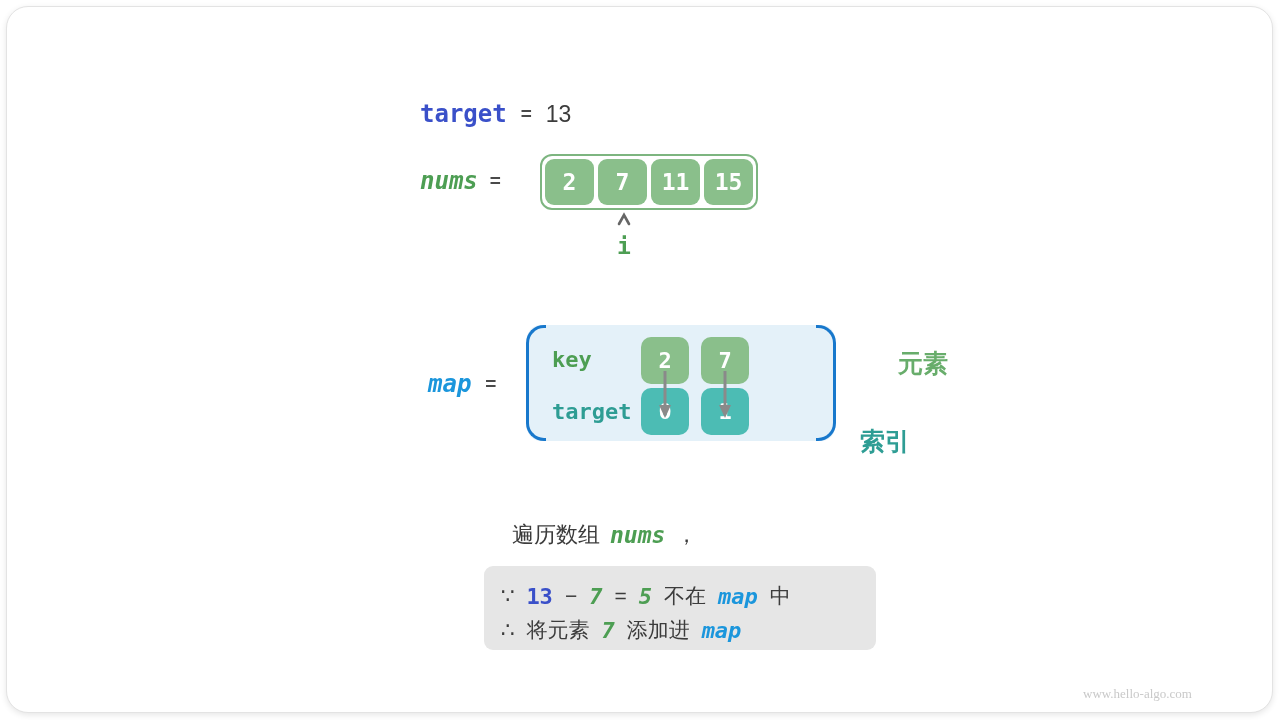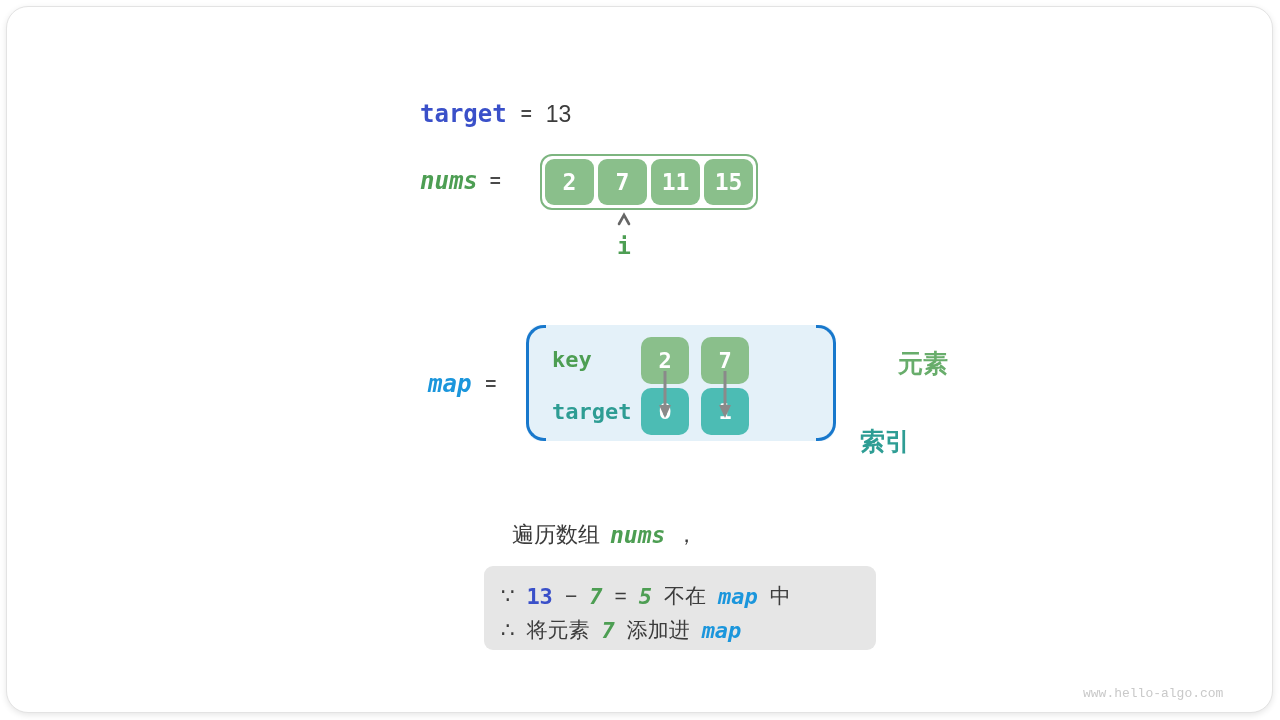--- a/index.html
+++ b/index.html
@@ -161,21 +161,21 @@
     display: flex;
     flex-direction: column;
     justify-content: space-evenly;
   }
   .note-line { display: flex; align-items: center; gap: 12px; font-size: 21px; color: var(--dark-text); }
   .note-line .code { font-size: 22px; }
 
   
   .watermark {
     left: 1076px; top: 679px;
-    font-family: Liberation Mono, monospace;
+    font-family: Liberation Serif, serif;
     font-size: 13px;
     color: var(--watermark-gray);
   }
 </style>
 </head>
 <body>
 
 <div class="canvas">
   <div class="card">
 

